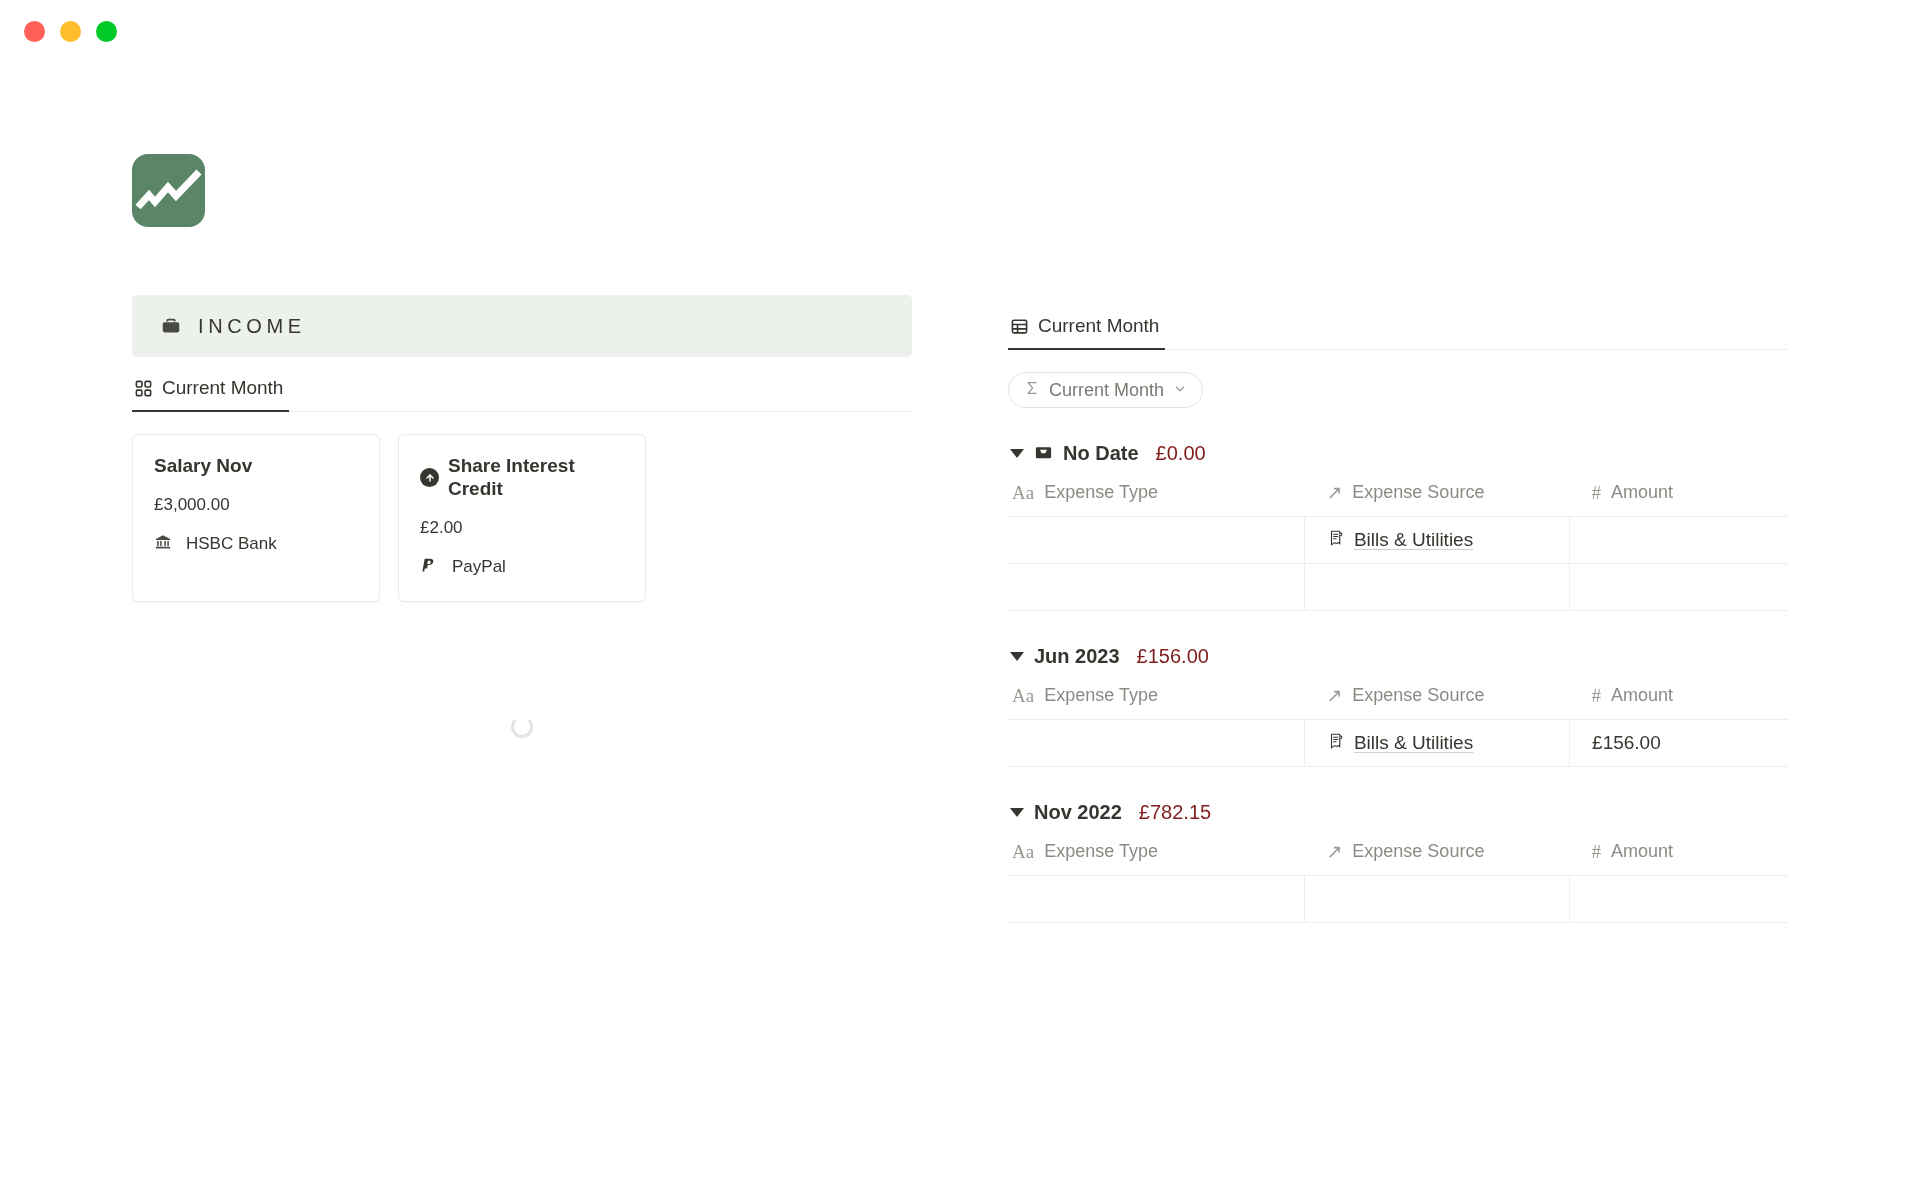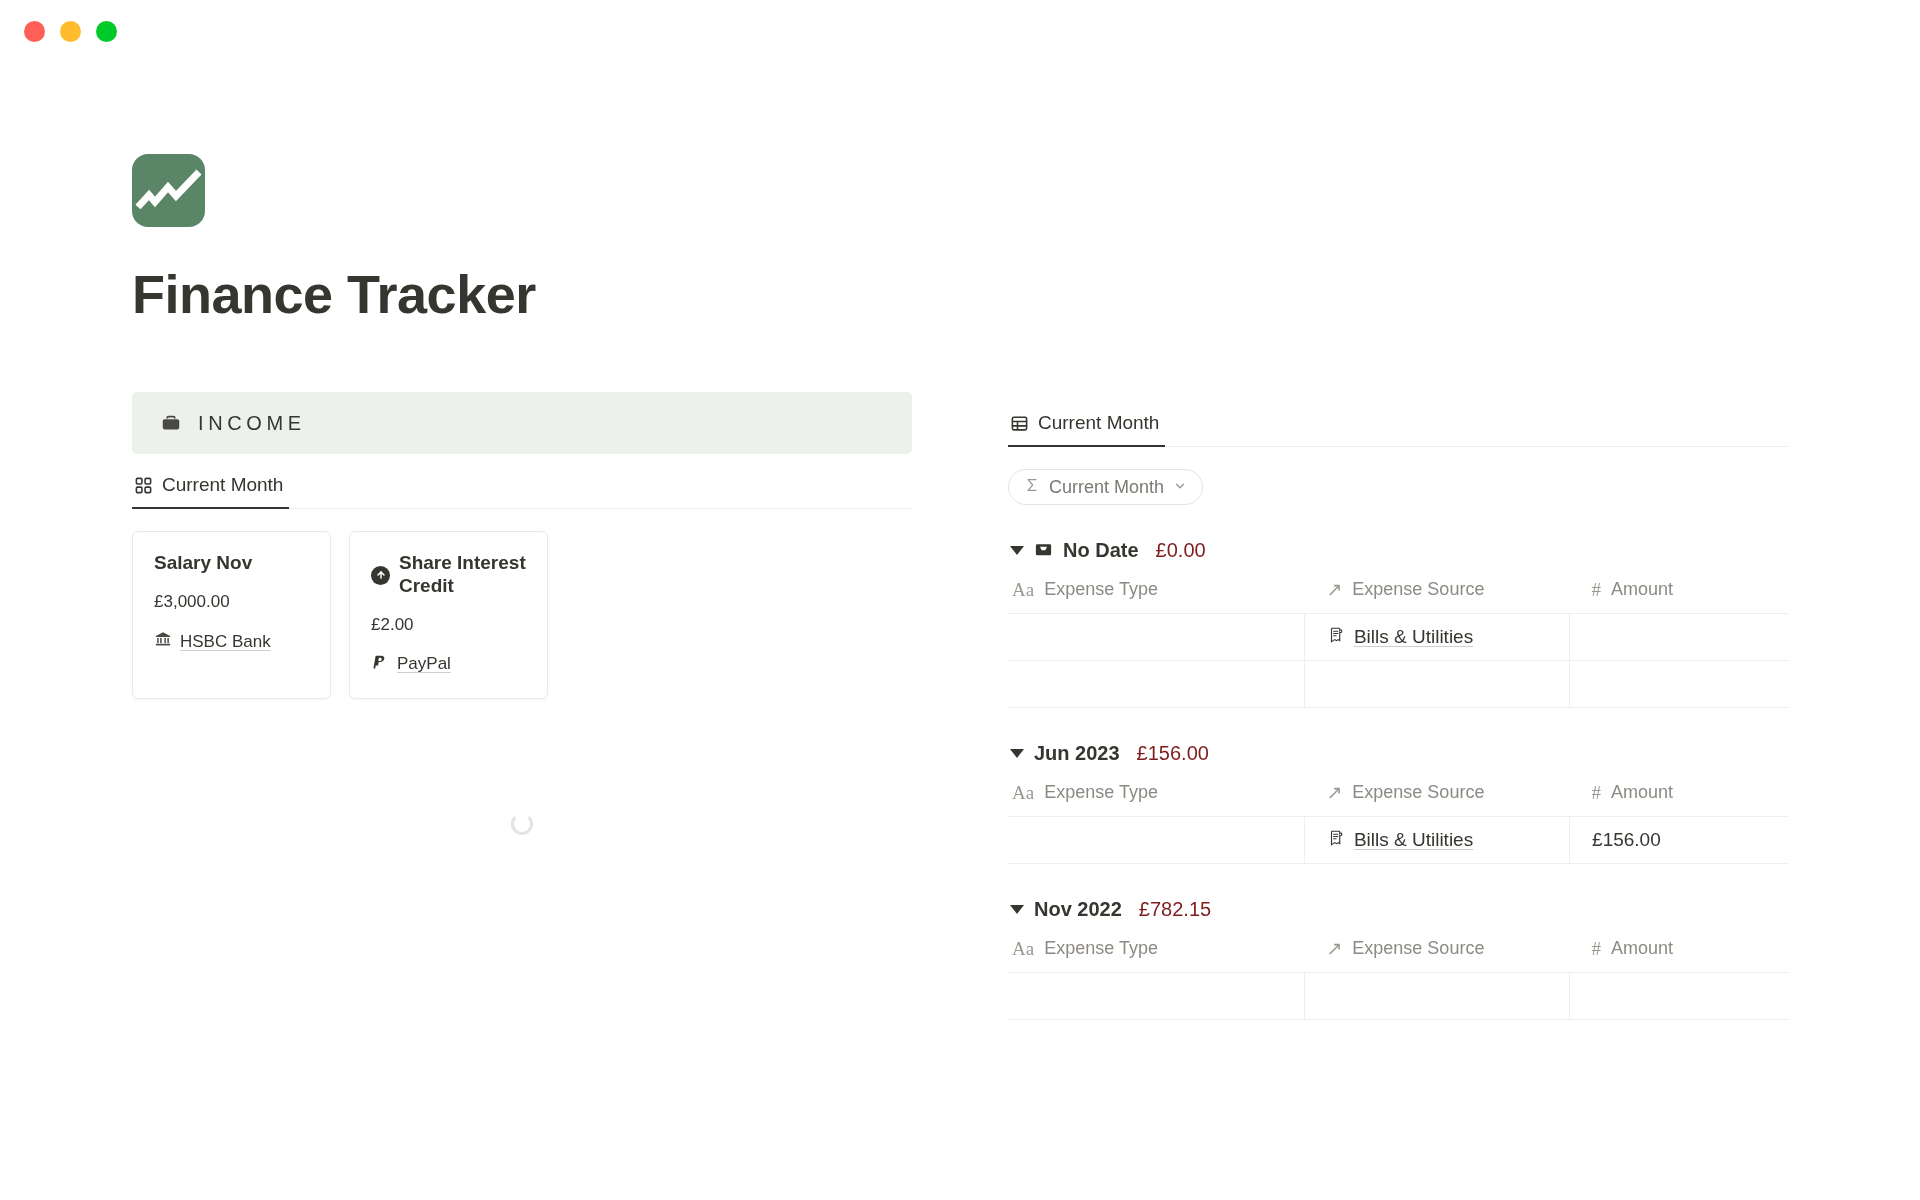--- a/index.html
+++ b/index.html
@@ -98,21 +98,21 @@
     border-bottom: 2.5px solid transparent;
     margin-bottom: -1px;
     cursor: pointer;
   }
   .tab.active { border-bottom-color: #37352f; }
   .tab .ico { display: flex; align-items: center; color: #37352f; }
 
   
   .cards { display: flex; gap: 18px; margin-top: 22px; }
   .card {
-    width: 199px;
+    width: 248px;
     border: 1px solid #e9e9e7;
     border-radius: 6px;
     padding: 20px 21px 22px 21px;
     background: #fff;
     box-shadow: 0 1px 2px rgba(15,15,15,0.04);
   }
   .card .name {
     font-size: 19px;
     font-weight: 600;
     color: #37352f;
@@ -124,23 +124,23 @@
     font-size: 17px;
     color: #37352f;
   }
   .card .src {
     margin-top: 18px;
     font-size: 17px;
     color: #37352f;
     display: flex; align-items: center; gap: 8px;
   }
   .card .src .lbl {
-    text-decoration: underline;
     text-decoration-color: #cfcfcb;
     text-underline-offset: 3px;
+    margin-left: 6px;
   }
 
   .circle-arrow {
     width: 19px; height: 19px; border-radius: 50%;
     background: #37352f;
     display: inline-flex; align-items: center; justify-content: center;
     flex: 0 0 19px;
   }
 
   
@@ -269,21 +269,20 @@
   </div>
 
   <div class="page">
 
     <div class="logo">
       <svg width="73" height="73" viewBox="0 0 73 73">
         <path d="M6 53 L17 41 L23 48 L36 33 L44 42 L67 18" stroke="#ffffff" stroke-width="7" fill="none" stroke-linejoin="miter" stroke-linecap="butt"></path>
       </svg>
     </div>
 
-    <h1 class="page-title">Finance Tracker</h1>
 
     <div class="columns">
 
       <div class="col">
 
         <div class="section-banner">
           <span class="banner-icon">
             <svg width="22" height="22" viewBox="0 0 24 24" fill="currentColor">
               <path d="M9 4h6a2 2 0 0 1 2 2v1h-2V6H9v1H7V6a2 2 0 0 1 2-2z"></path>
               <rect x="3" y="8" width="18" height="11" rx="2"></rect>

